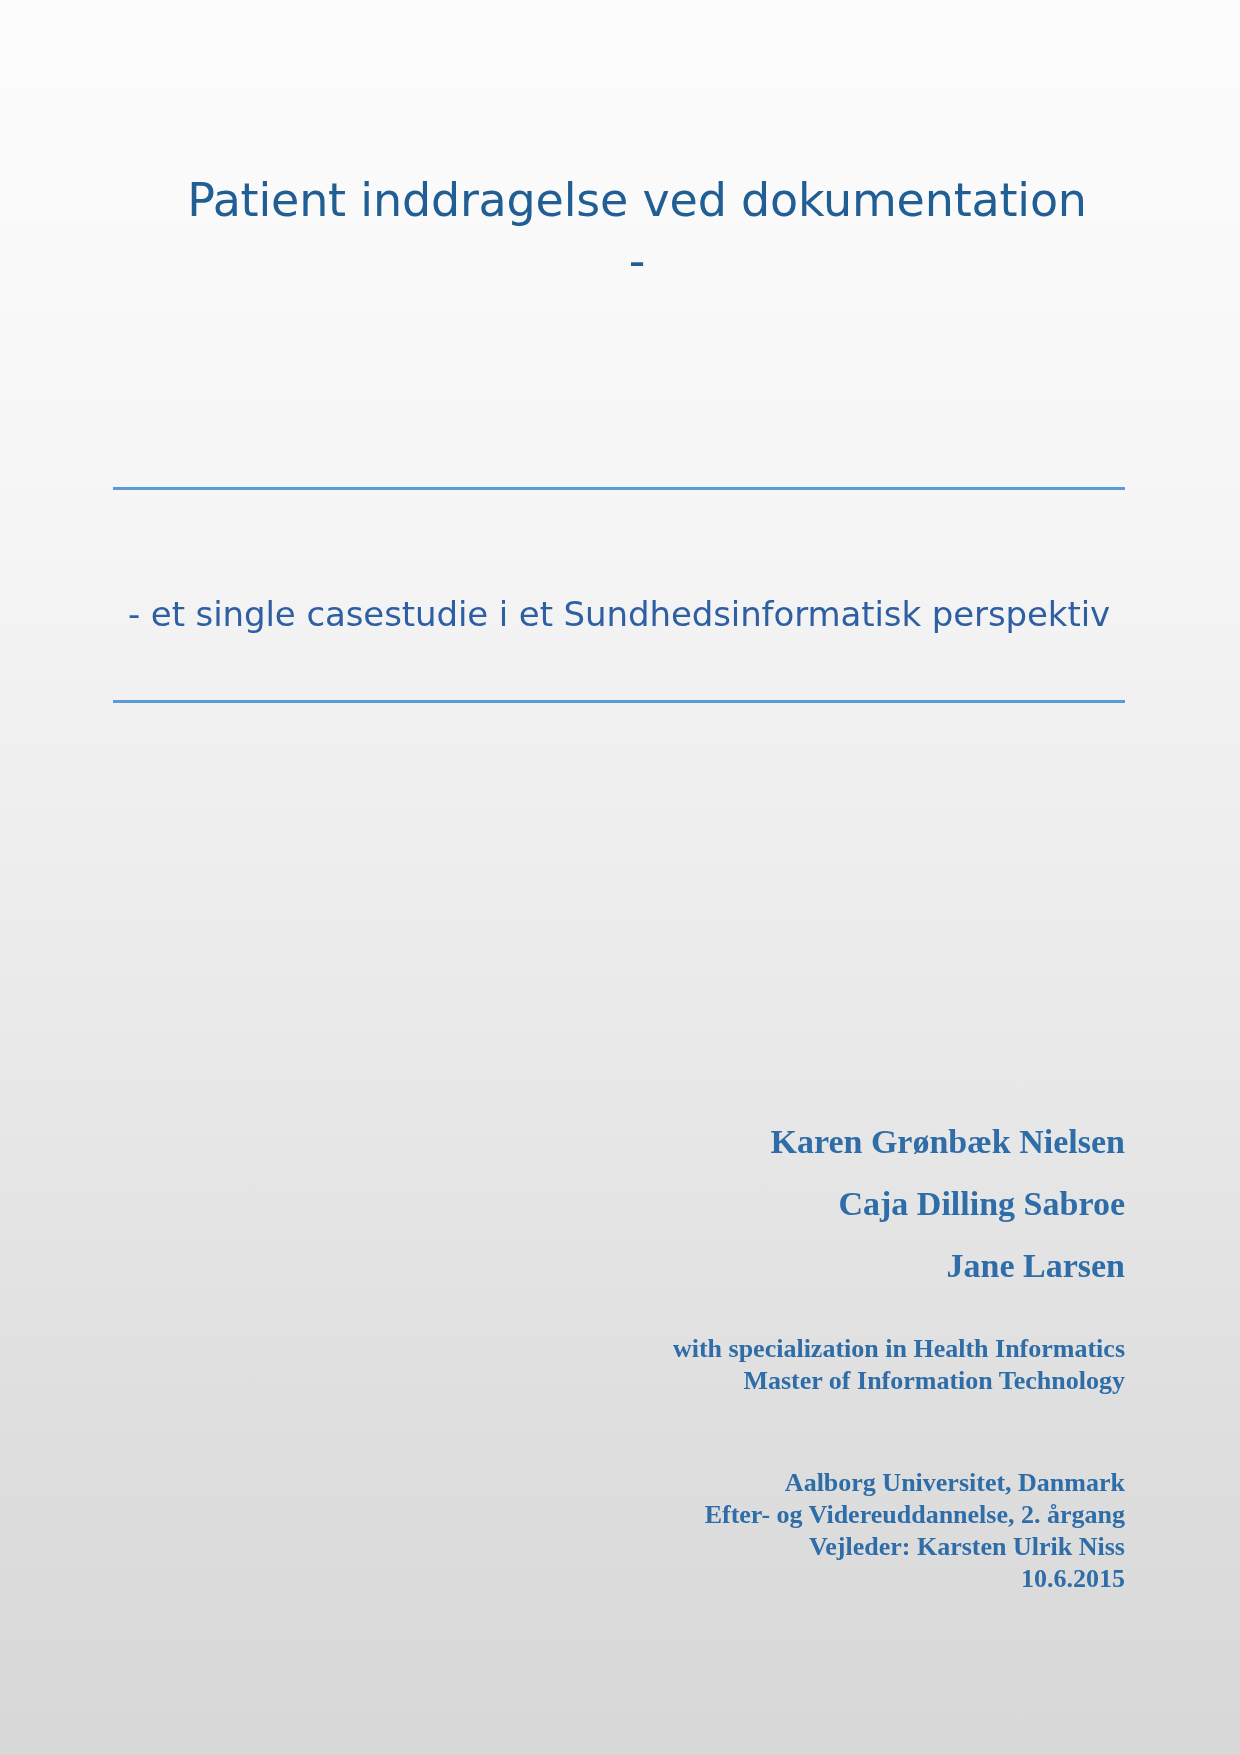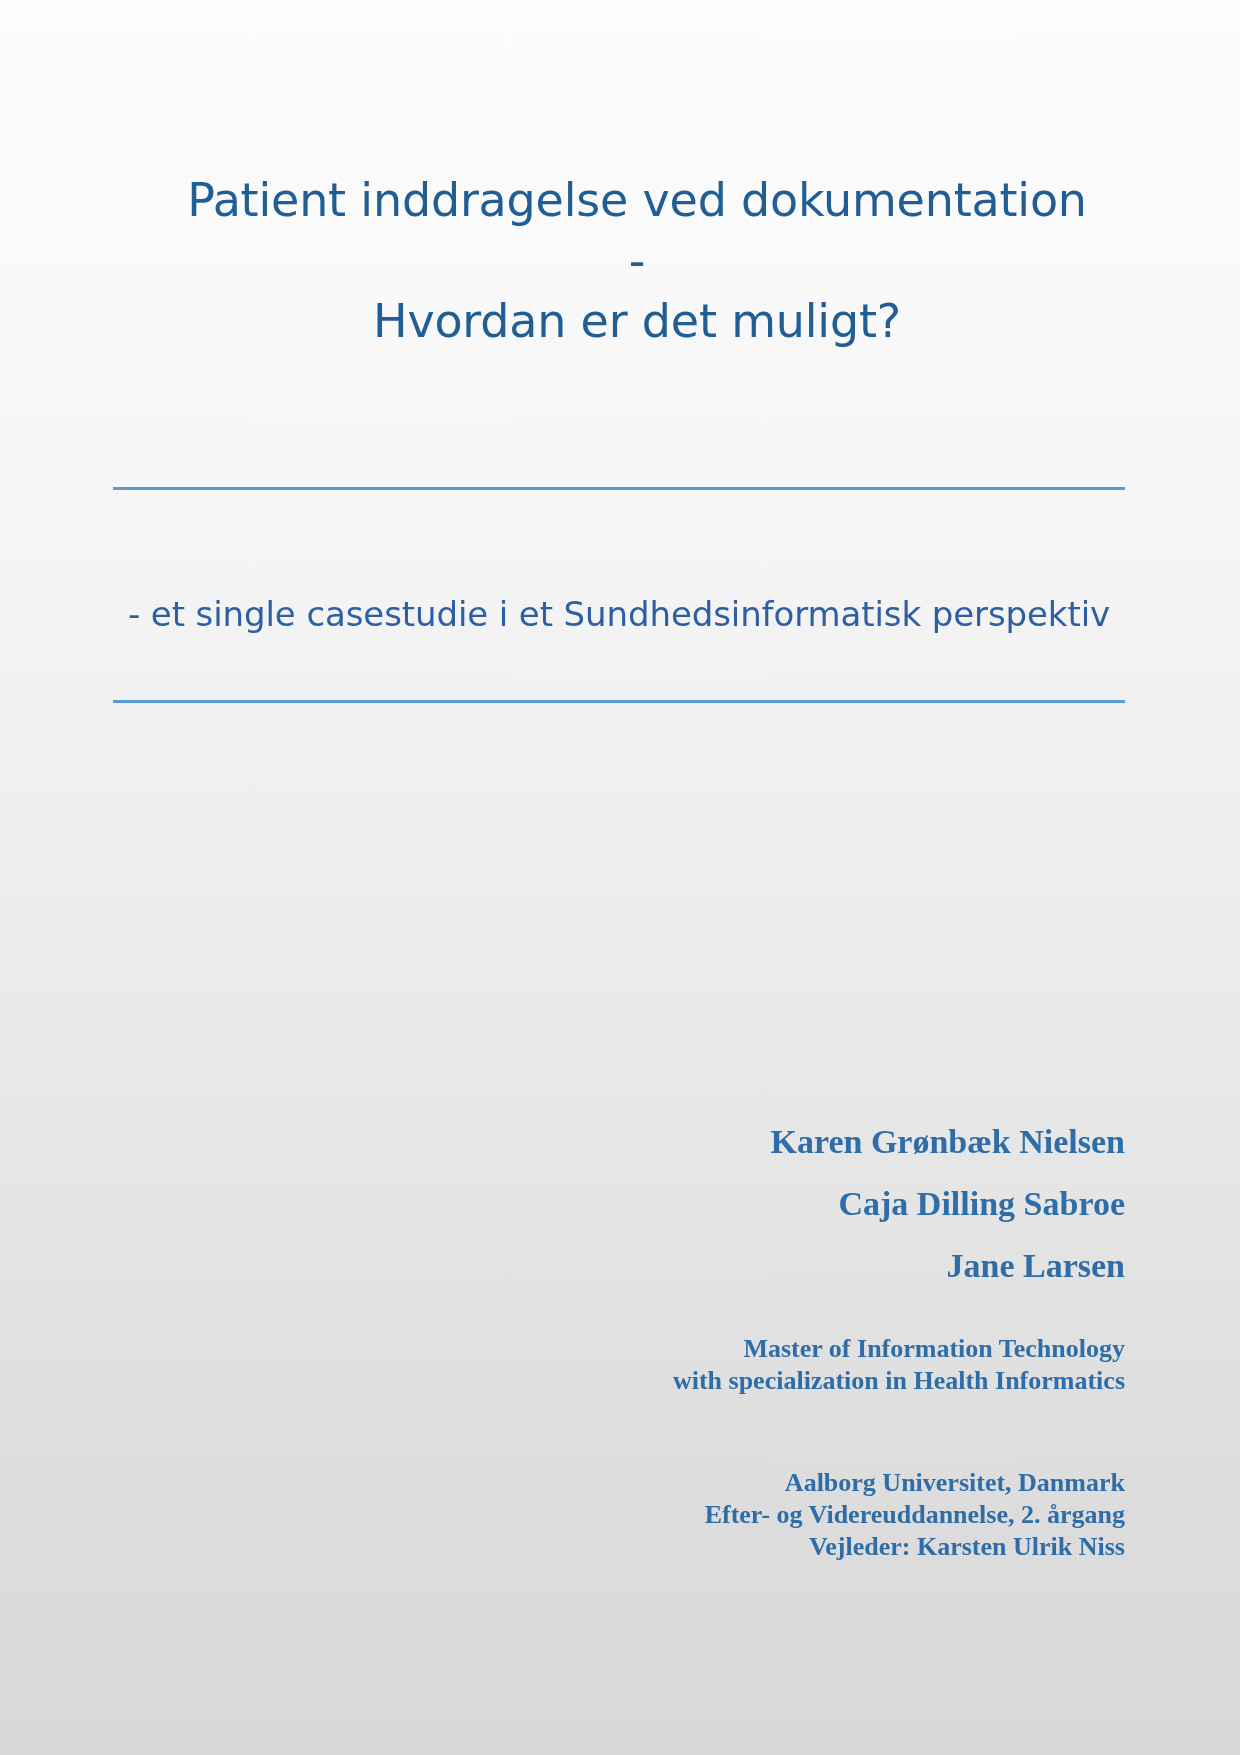--- a/index.html
+++ b/index.html
@@ -116,45 +116,45 @@
   .group.institution { margin-top: 70px; }
 </style>
 </head>
 <body>
 
 <div class="page">
 
   <div class="title-block">
     <div class="title-line">Patient inddragelse ved dokumentation</div>
     <div class="title-dash">-</div>
-    <div class="title-line">Hvordan er det muligt?</div>
   </div>
 
   <div class="rule rule-top"></div>
 
   <div class="subtitle-block">
     <div class="subtitle-line">- et single casestudie i et Sundhedsinformatisk perspektiv</div>
   </div>
 
   <div class="rule rule-bottom"></div>
 
   <div class="colophon">
 
     <div class="authors">
       <div class="author-line">Karen Grønbæk Nielsen</div>
       <div class="author-line">Caja Dilling Sabroe</div>
       <div class="author-line">Jane Larsen</div>
     </div>
 
     <div class="group programme">
+      <div class="group-line">with specialization in Health Informatics</div>
       <div class="group-line">Master of Information Technology</div>
-      <div class="group-line">with specialization in Health Informatics</div>
     </div>
 
     <div class="group institution">
       <div class="group-line">Aalborg Universitet, Danmark</div>
       <div class="group-line">Efter- og Videreuddannelse, 2. årgang</div>
       <div class="group-line">Vejleder: Karsten Ulrik Niss</div>
+      <div class="group-line">10.6.2015</div>
     </div>
 
   </div>
 
 </div>
 
 </body></html>

